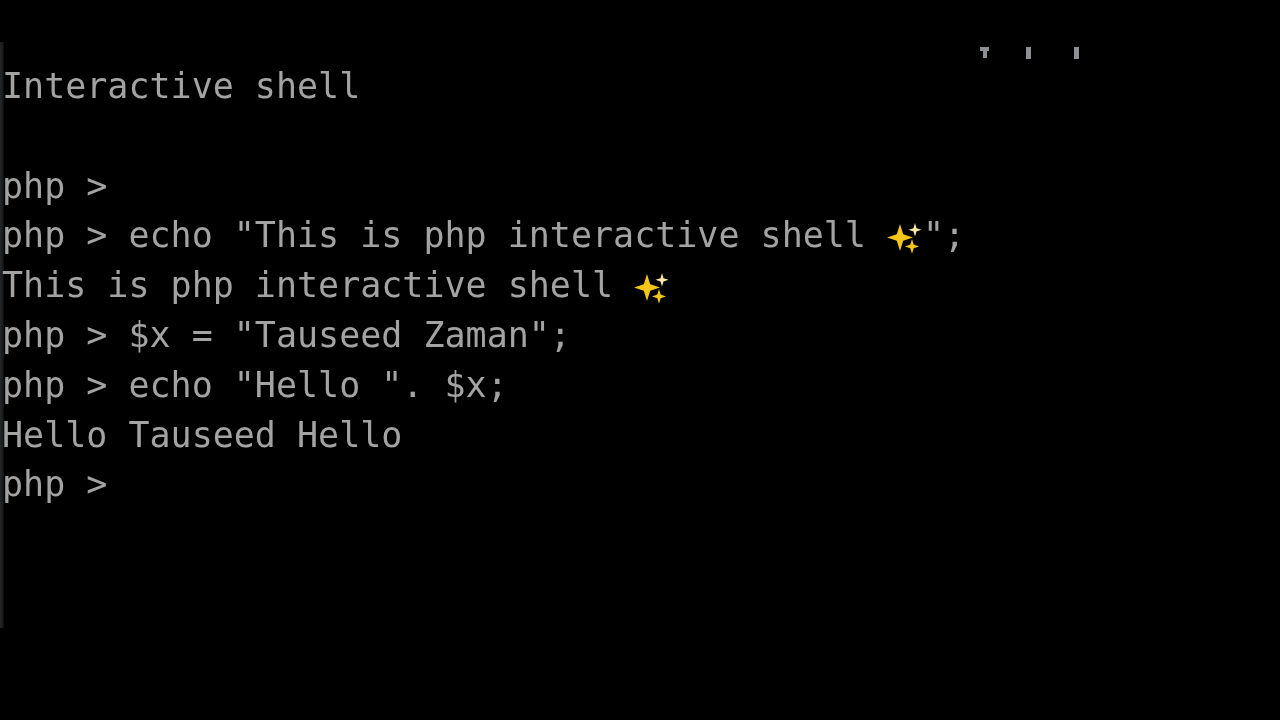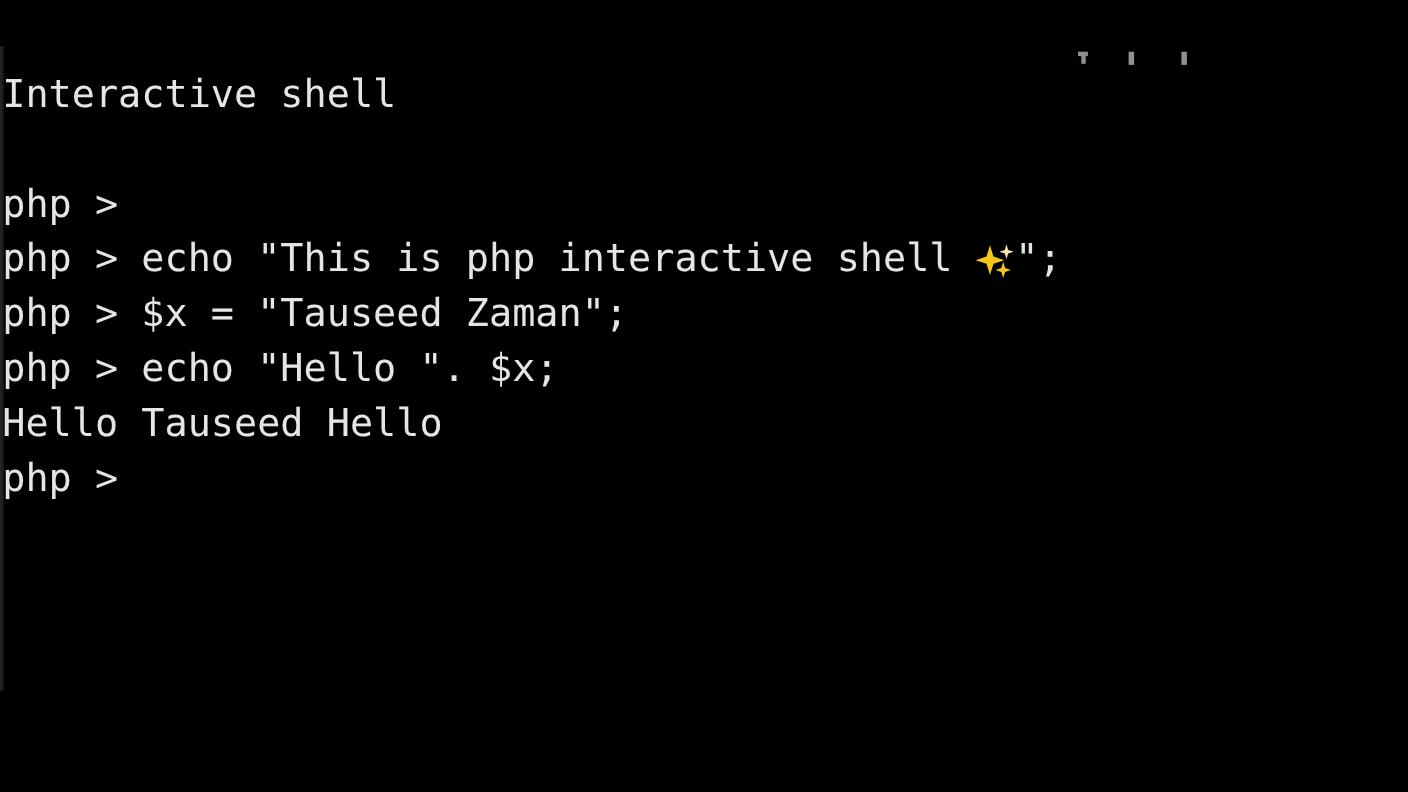--- a/index.html
+++ b/index.html
@@ -59,21 +59,21 @@
     width: 1280px;
     padding-top: 62px;
     box-sizing: border-box;
   }
 
   .term-line {
     height: 49.8px;
     line-height: 49.8px;
     font-size: 35px;
     letter-spacing: 0px;
-    color: #e5e5e5;
+    color: #a3a3a3;
     white-space: pre;
     padding-left: 2px;
     box-sizing: border-box;
   }
   .term-line.blank {
     color: transparent;
   }
 
   
   .sparkles {
@@ -107,20 +107,25 @@
     <div class="term-line blank"> </div>
 
     <div class="term-line">php &gt;</div>
 
     <div class="term-line"><span>php &gt; echo "This is php interactive shell </span><span class="sparkles"><svg width="36" height="33" viewBox="0 0 36 33" xmlns="http://www.w3.org/2000/svg">
         <path d="M13 3 L16.2 13.2 L26 16.5 L16.2 19.8 L13 30 L9.8 19.8 L0 16.5 L9.8 13.2 Z" fill="#f5c518"></path>
         <path d="M28 2 L29.5 7.2 L34.5 8.8 L29.5 10.4 L28 15.6 L26.5 10.4 L21.5 8.8 L26.5 7.2 Z" fill="#fbe7a8"></path>
         <path d="M25 18 L26.7 23.6 L32 25.4 L26.7 27.2 L25 32.8 L23.3 27.2 L18 25.4 L23.3 23.6 Z" fill="#f5c518"></path>
       </svg></span><span>";</span></div>
 
+    <div class="term-line"><span>This is php interactive shell </span><span class="sparkles"><svg width="36" height="33" viewBox="0 0 36 33" xmlns="http://www.w3.org/2000/svg">
+        <path d="M13 3 L16.2 13.2 L26 16.5 L16.2 19.8 L13 30 L9.8 19.8 L0 16.5 L9.8 13.2 Z" fill="#f5c518"></path>
+        <path d="M28 2 L29.5 7.2 L34.5 8.8 L29.5 10.4 L28 15.6 L26.5 10.4 L21.5 8.8 L26.5 7.2 Z" fill="#fbe7a8"></path>
+        <path d="M25 18 L26.7 23.6 L32 25.4 L26.7 27.2 L25 32.8 L23.3 27.2 L18 25.4 L23.3 23.6 Z" fill="#f5c518"></path>
+      </svg></span></div>
 
     <div class="term-line">php &gt; $x = "Tauseed Zaman";</div>
 
     <div class="term-line">php &gt; echo "Hello ". $x;</div>
 
     <div class="term-line">Hello Tauseed Hello</div>
 
     <div class="term-line">php &gt;</div>
 
   </div>

